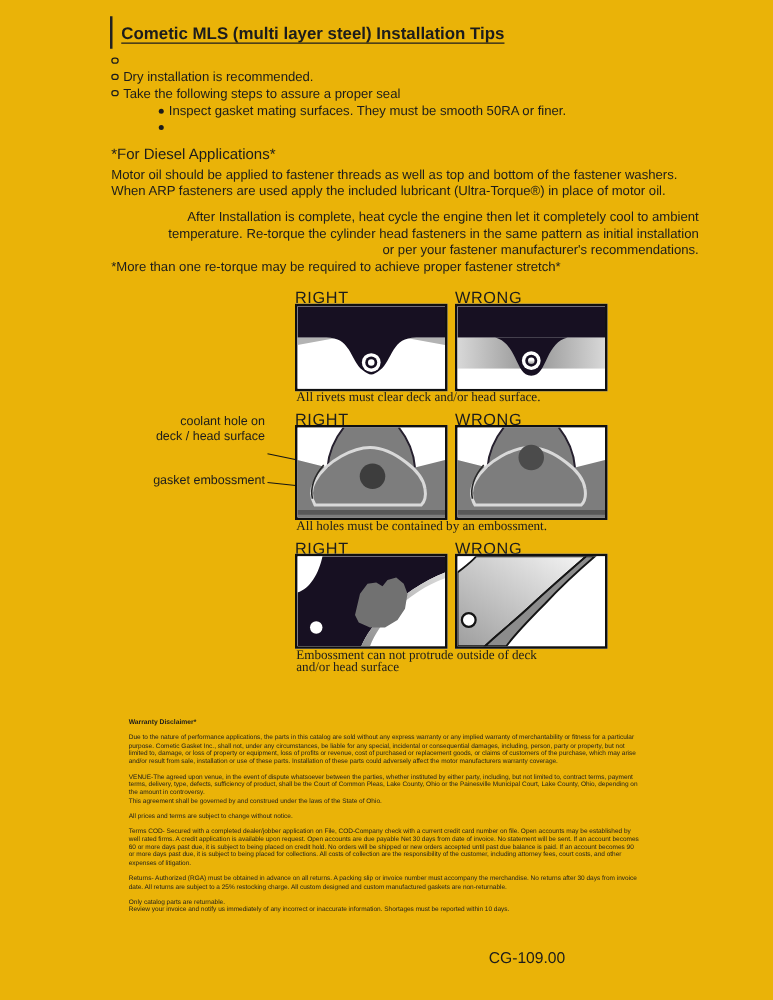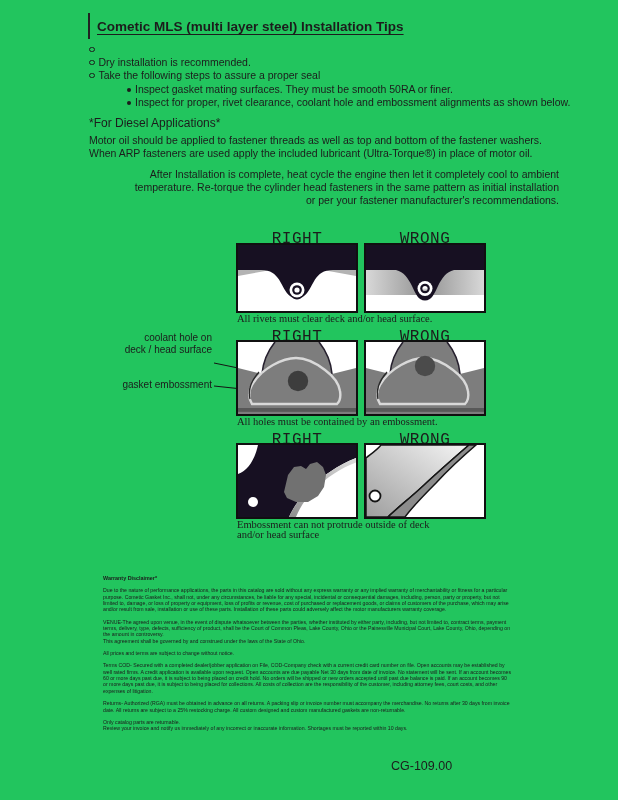--- a/index.html
+++ b/index.html
@@ -1,17 +1,17 @@
 <!DOCTYPE html>
 <html><head>
 <meta charset="utf-8">
 <style>
   html,body { margin:0; padding:0; background:#ffffff; }
   .page {
-    position:relative; width:618px; height:800px; background:#22c55e;
+    position:relative; width:618px; height:800px; background:#eab308;
     font-family:"Liberation Sans", sans-serif; color:#1c1c1c; overflow:hidden;
   }
   .abs { position:absolute; }
 
   .edge-mark { left:88px; top:13px; width:1.5px; height:26px; background:#222; }
 
   .title {
     left:97px; top:19px; margin:0; font-size:13.5px; font-weight:bold;
     text-decoration:underline; text-underline-offset:3px;
   }
@@ -23,21 +23,21 @@
         border-radius:50%; margin-right:4px; position:relative; top:-1px; }
   .b2 { display:inline-block; width:4px; height:4px; background:#1c1c1c;
         border-radius:50%; margin-right:4px; position:relative; top:-1px; }
 
   .diesel-h { left:89px; top:116px; margin:0; font-size:12px; font-weight:normal; }
   .para { margin:0; font-size:10.5px; line-height:13px; white-space:pre-line; width:470px; }
   .p1 { left:89px; top:134px; }
   .p2 { left:89px; top:168px;text-align:right; }
   .note { left:89px; top:208px; }
 
-  .dg-head { width:122px; text-align:center; font-size:16px; letter-spacing:0.5px;font-family:Liberation Mono, monospace; }
+  .dg-head { width:122px; text-align:left; font-size:13px; letter-spacing:0.5px; }
   .dbox { border:2px solid #101010; background:#fff; }
   .dbox svg { display:block; }
   .caption { margin:0; font-size:10.5px; line-height:10px; white-space:pre-line;font-family:Liberation Serif, serif; }
 
   .ptr-label { width:95px; text-align:right; font-size:10px; line-height:11.5px; white-space:pre-line; }
 
   .disclaimer { left:103px; top:575px; width:410px; font-size:5.2px; line-height:6.35px; }
   .disclaimer h3 { margin:0 0 6px 0; font-size:5.4px; }
   .disclaimer p { margin:0 0 6px 0; }
   .disclaimer p.tight { margin:0; }
@@ -51,29 +51,30 @@
 
   <div class="abs edge-mark"></div>
 
   <h1 class="abs title">Cometic MLS (multi layer steel) Installation Tips</h1>
 
   <ul class="abs tips">
     <li class="lvl1"><span class="b1"></span></li>
     <li class="lvl1"><span class="b1"></span><span>Dry installation is recommended.</span></li>
     <li class="lvl1"><span class="b1"></span><span>Take the following steps to assure a proper seal</span></li>
     <li class="lvl2"><span class="b2"></span><span>Inspect gasket mating surfaces.  They must be smooth 50RA or finer.</span></li>
-    <li class="lvl2"><span class="b2"></span><span>Inspect for proper, rivet clearance, coolant hole and embossment alignments as shown below.</span></li>
+    <li class="lvl2"><span class="b2"></span></li>
   </ul>
 
   <h2 class="abs diesel-h">*For Diesel Applications*</h2>
   <p class="abs para p1">Motor oil should be applied to fastener threads as well as top and bottom of the fastener washers.
 When ARP fasteners are used apply the included lubricant (Ultra-Torque®) in place of motor oil.</p>
   <p class="abs para p2">After Installation is complete, heat cycle the engine then let it completely cool to ambient
 temperature. Re-torque the cylinder head fasteners in the same pattern as initial installation
 or per your fastener manufacturer's recommendations.</p>
+  <p class="abs para note">*More than one re-torque may be required to achieve proper fastener stretch*</p>
 
   <div class="abs dg-head" style="left:236px; top:230px;">RIGHT</div>
   <div class="abs dg-head" style="left:364px; top:230px;">WRONG</div>
 
   <div class="abs dbox" style="left:236px; top:243px;">
     <svg width="118" height="66" viewBox="0 0 118 66">
       <rect x="0" y="0" width="118" height="66" fill="#ffffff"></rect>
       <path d="M0,25 L33,25 L0,31 Z" fill="#b3b3b3"></path>
       <path d="M118,25 L85,25 L118,31 Z" fill="#b3b3b3"></path>
       <path d="M0,0 H118 V25 H95 C85,25 81,29 77,34.5 C73,41 71,47 66,51 C63,53.5 61,54.5 59,54.5 C57,54.5 55,53.5 52,51 C47,47 45,41 41,34.5 C37,29 33,25 23,25 H0 Z" fill="#171022"></path>

